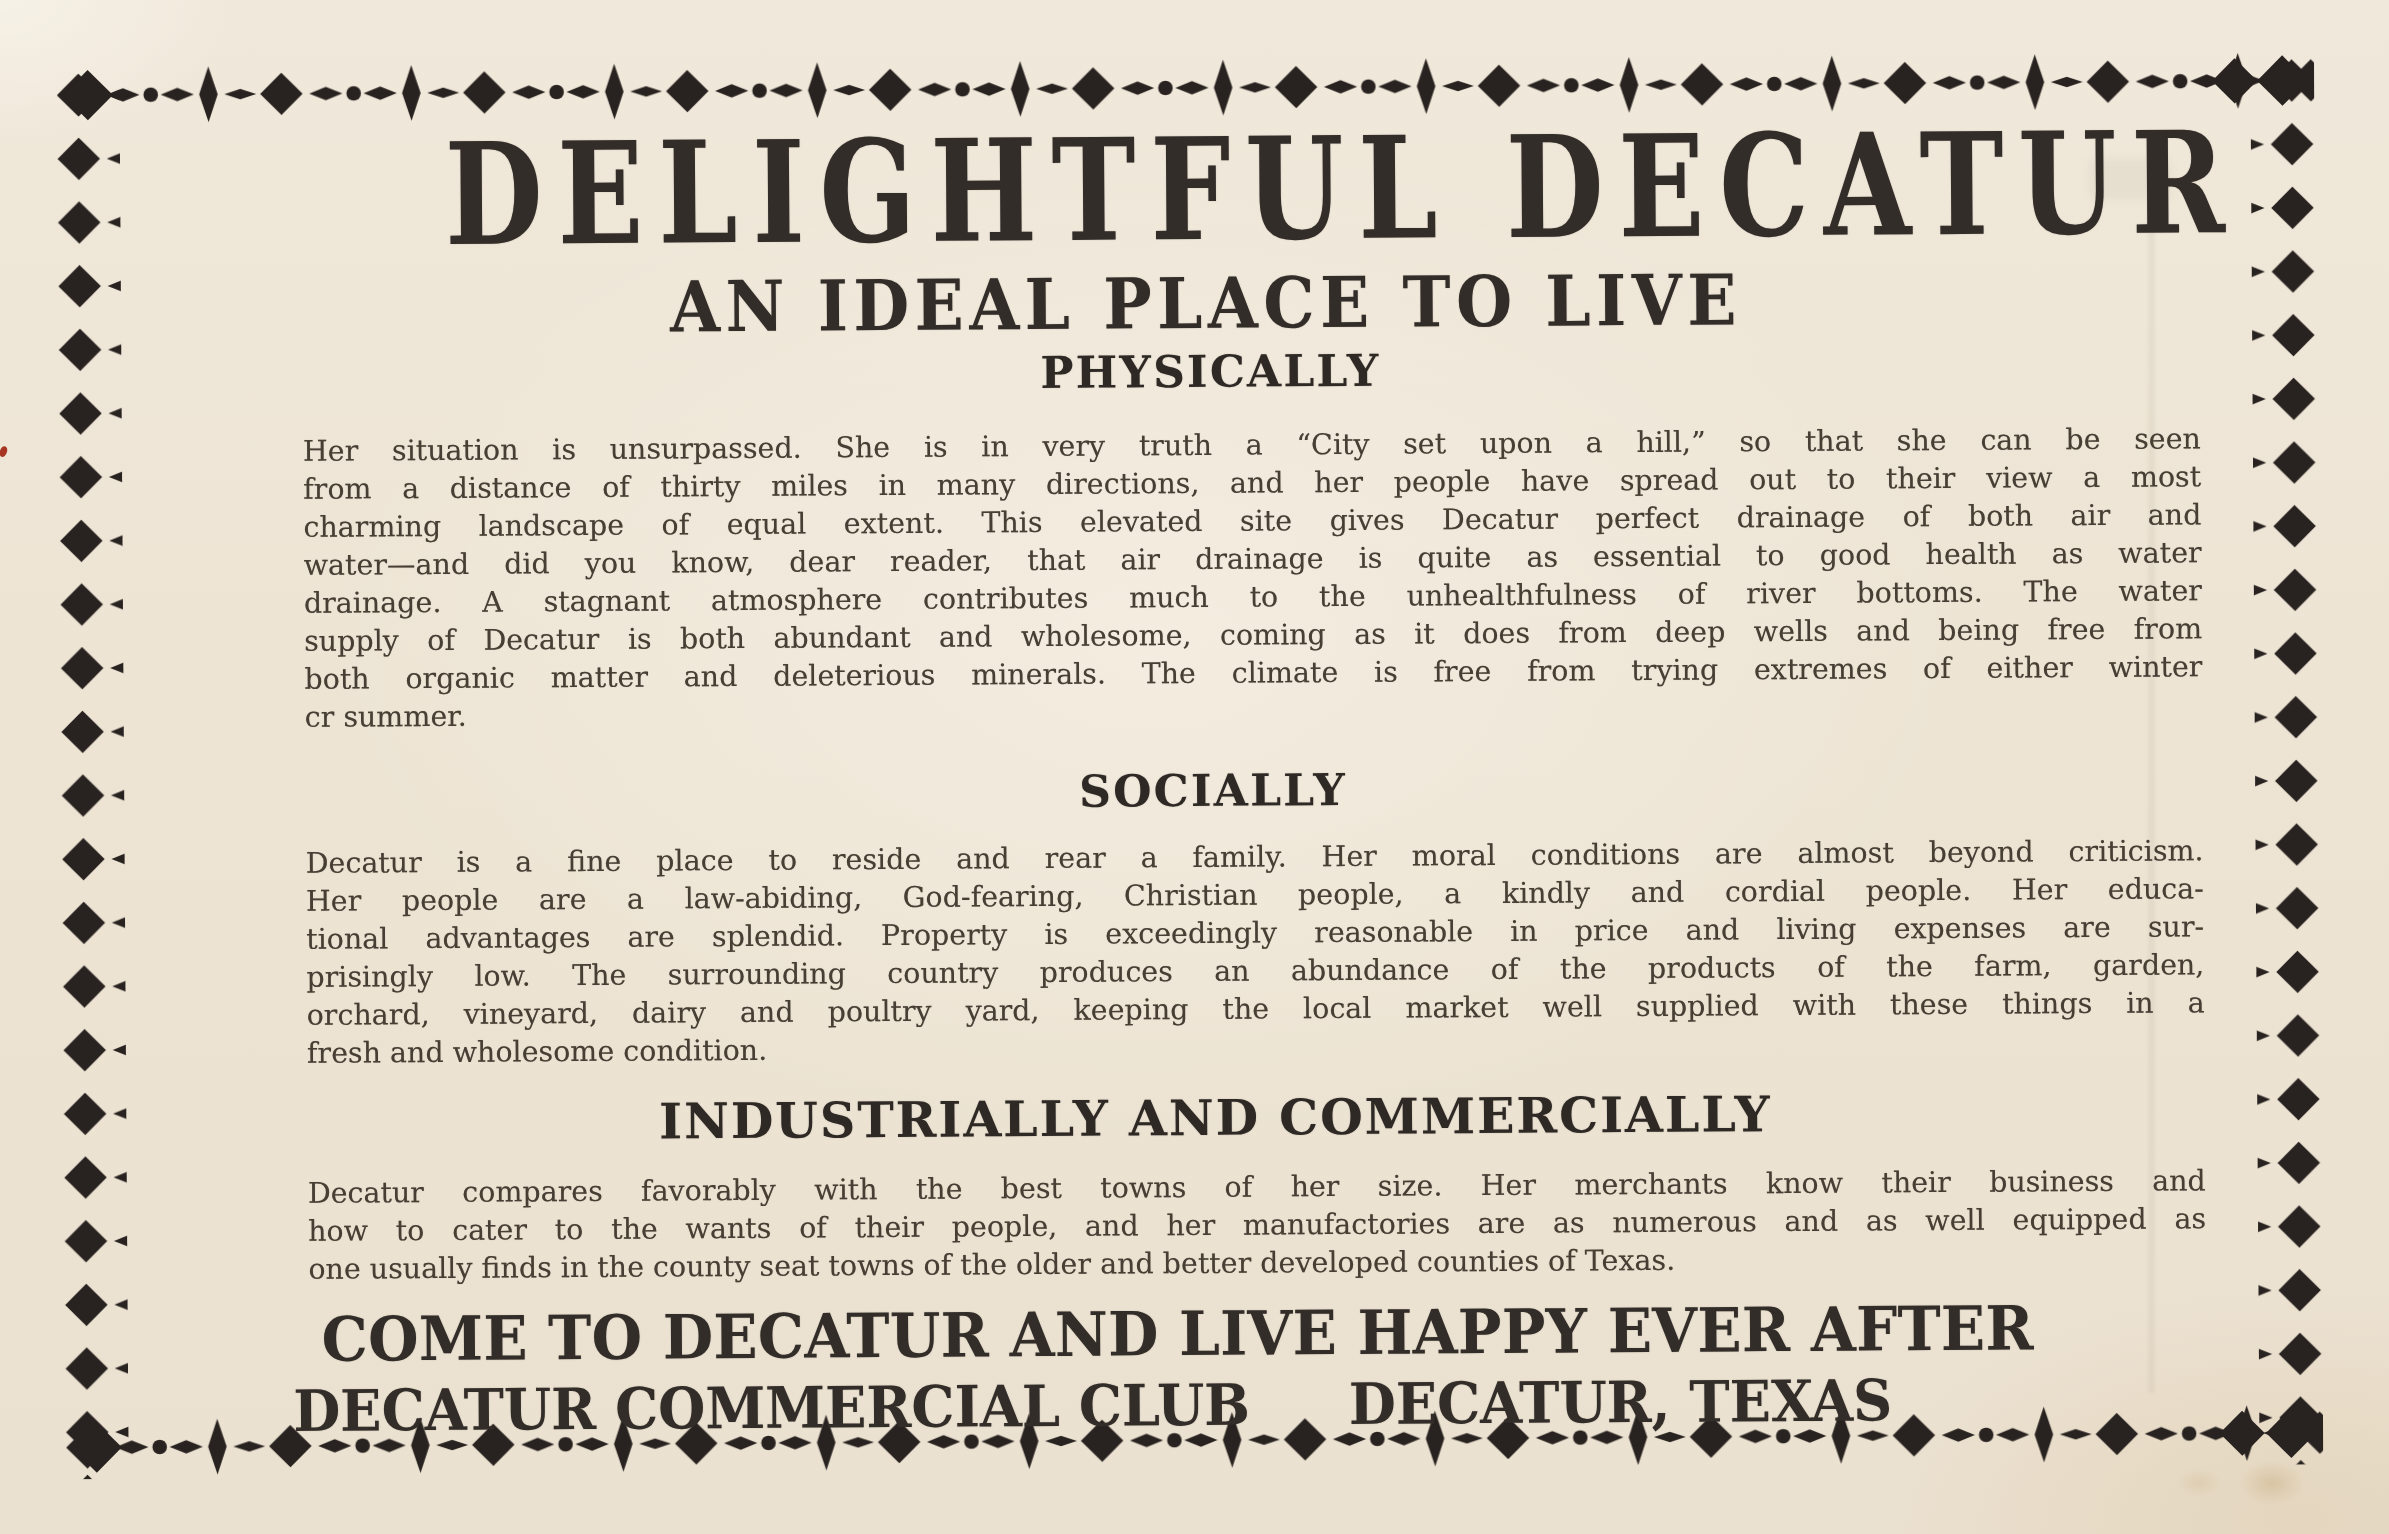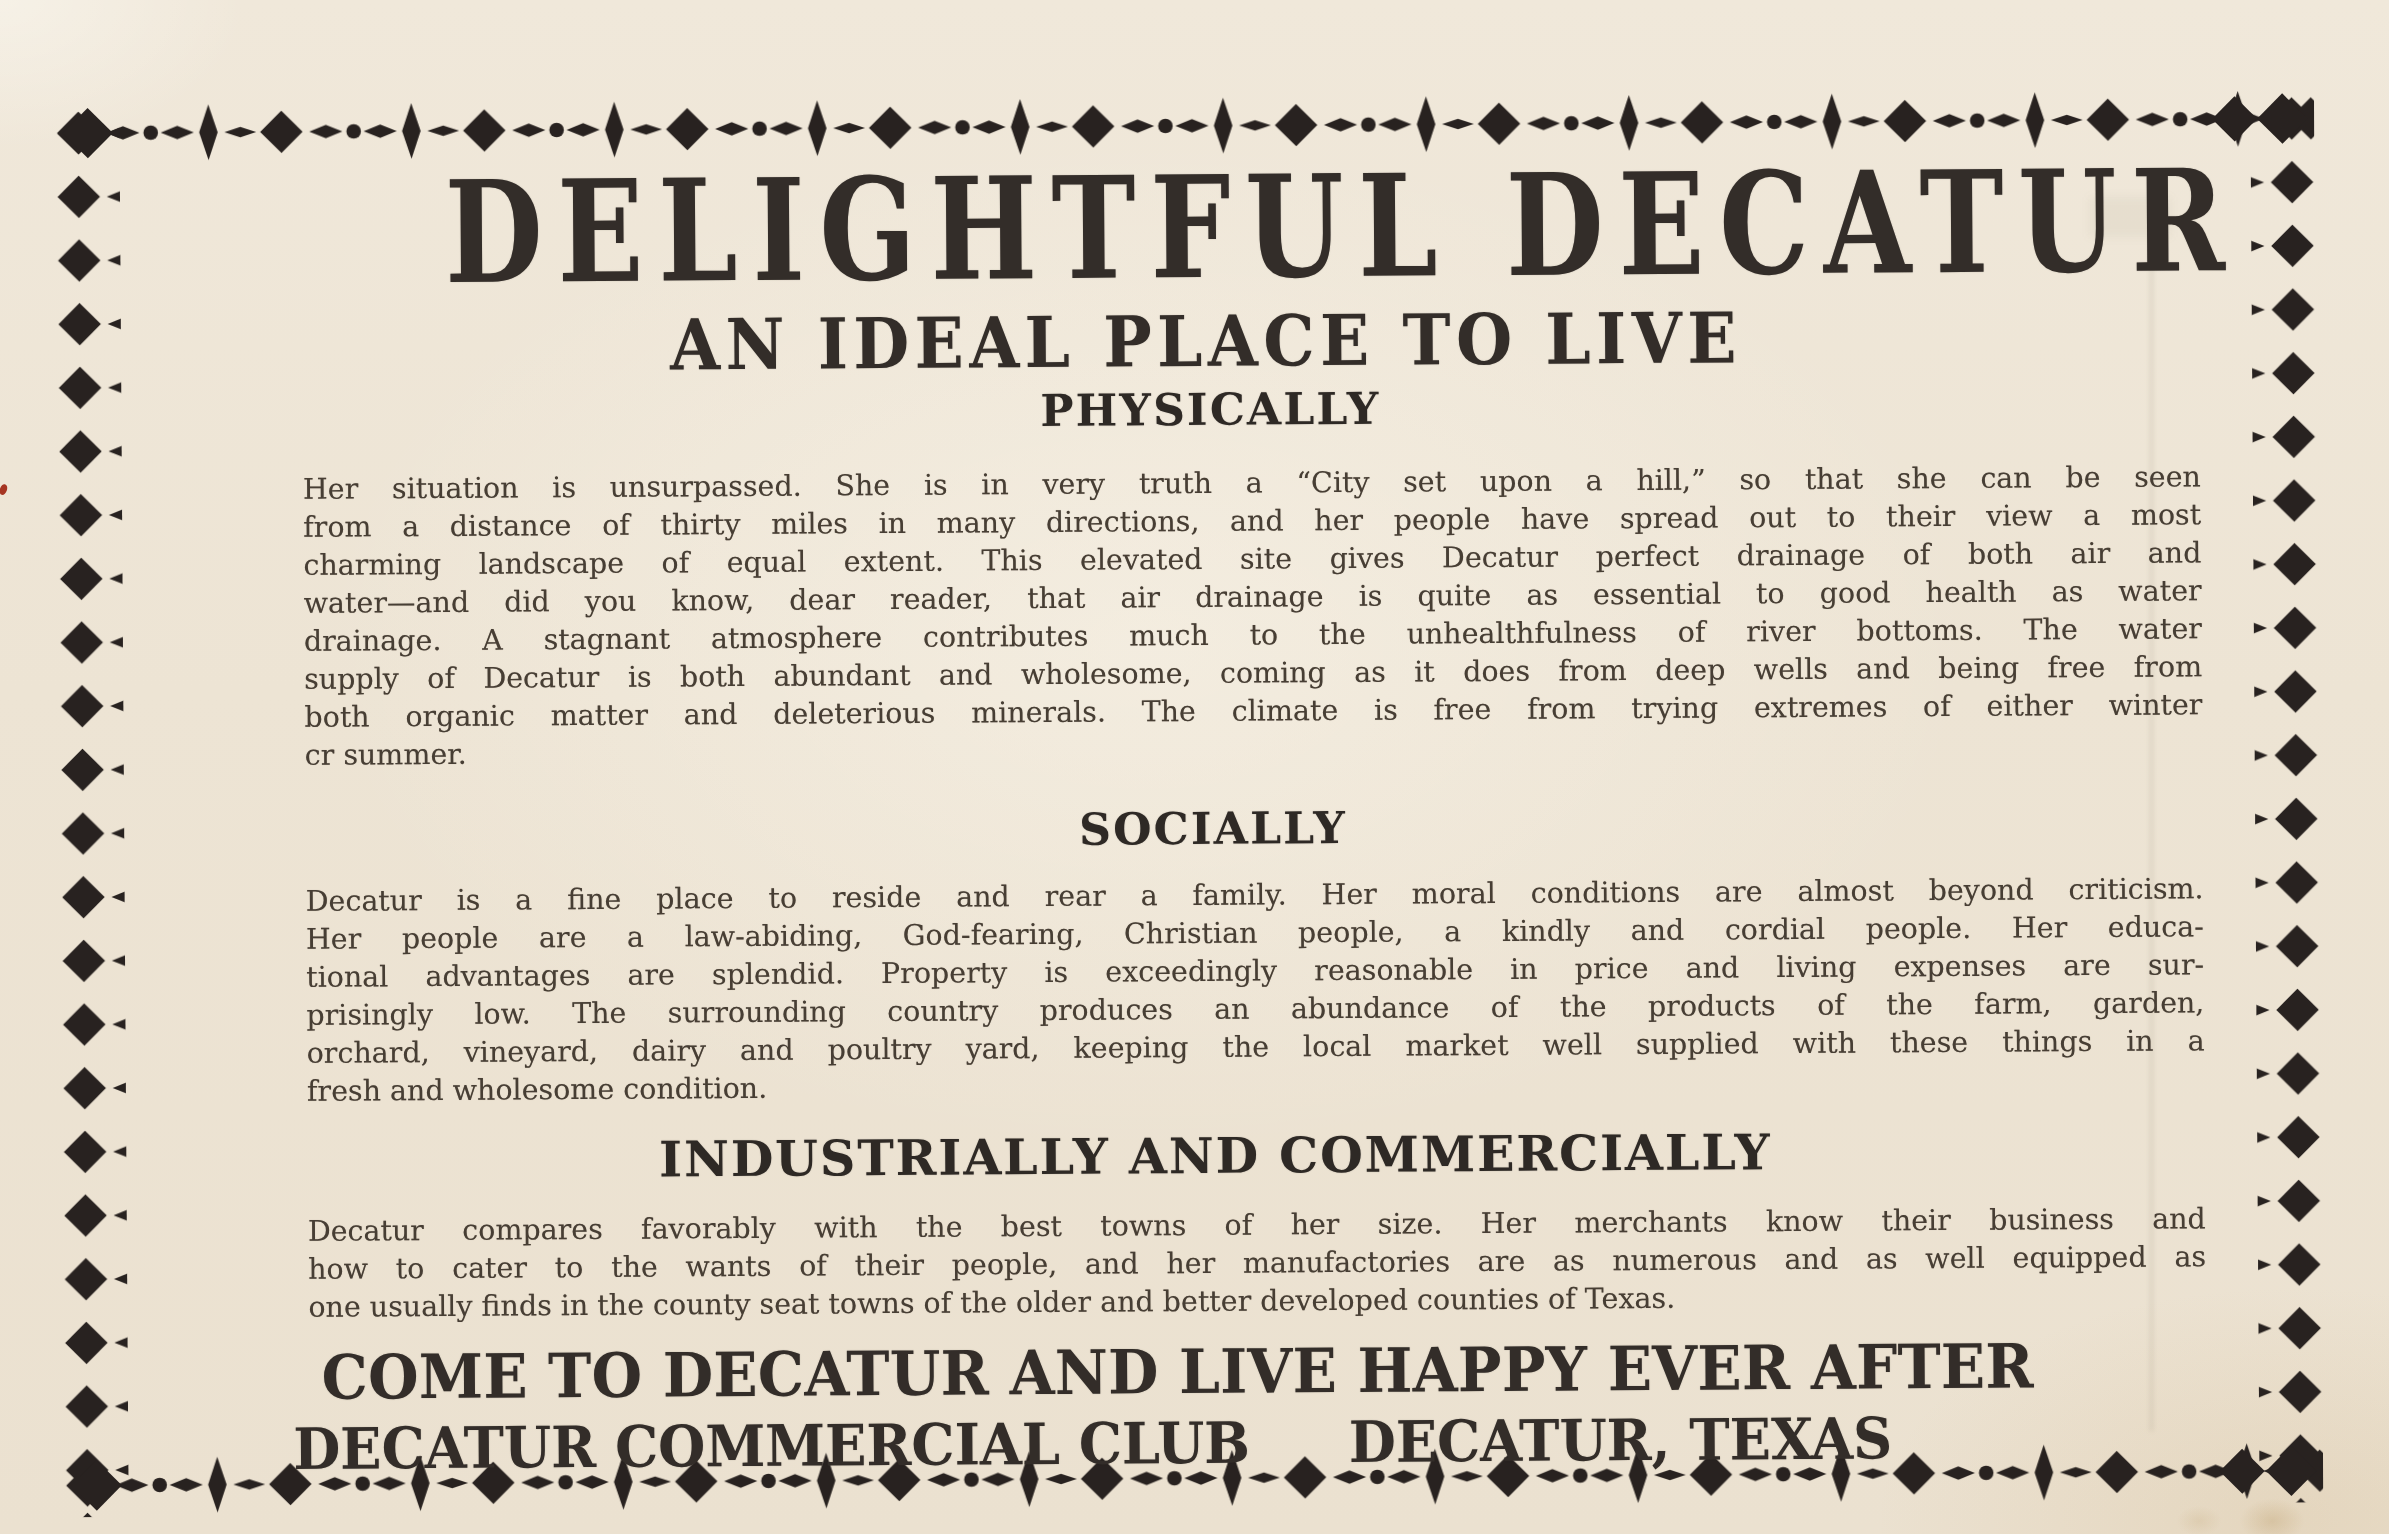--- a/index.html
+++ b/index.html
@@ -5,21 +5,21 @@
   html,body{margin:0;padding:0;}
   body{
     width:2389px;height:1534px;position:relative;overflow:hidden;
     background:
       radial-gradient(1194px 730px at 48% 42%, rgba(255,252,244,0.35), rgba(255,252,244,0) 70%),
       radial-gradient(597px 332px at 96% 99%, rgba(196,162,108,0.18), rgba(196,162,108,0) 70%),
       radial-gradient(332px 199px at 0% 0%, rgba(255,255,250,0.4), rgba(255,255,250,0) 75%),
       linear-gradient(180deg,#f0e8da 0%, #ede4d4 45%, #ebe1d0 100%);
     font-family:"DejaVu Serif","Liberation Serif",serif;
   }
-  .page{position:absolute;inset:0;margin-top:38px;}
+  .page{position:absolute;inset:0;}
   .red-speck{position:absolute;left:0px;top:446px;width:6.6px;height:10.6px;background:#a63522;border-radius:50%;transform:rotate(18deg);}
   .stain1{position:absolute;left:2229px;top:1453px;width:86px;height:60px;border-radius:50%;
     background:radial-gradient(closest-side, rgba(168,128,62,0.22), rgba(168,128,62,0) 75%);}
   .stain2{position:absolute;left:2169px;top:1463px;width:60px;height:40px;border-radius:50%;
     background:radial-gradient(closest-side, rgba(168,128,62,0.13), rgba(168,128,62,0) 75%);}
   .ghost-strip{position:absolute;left:2149px;top:172px;width:4.6px;height:1221px;
     background:rgba(120,108,90,0.10);filter:blur(2px);}
   .ghost-smudge{position:absolute;left:2090px;top:159px;width:80px;height:40px;
     background:rgba(120,108,90,0.07);filter:blur(4px);}
 

